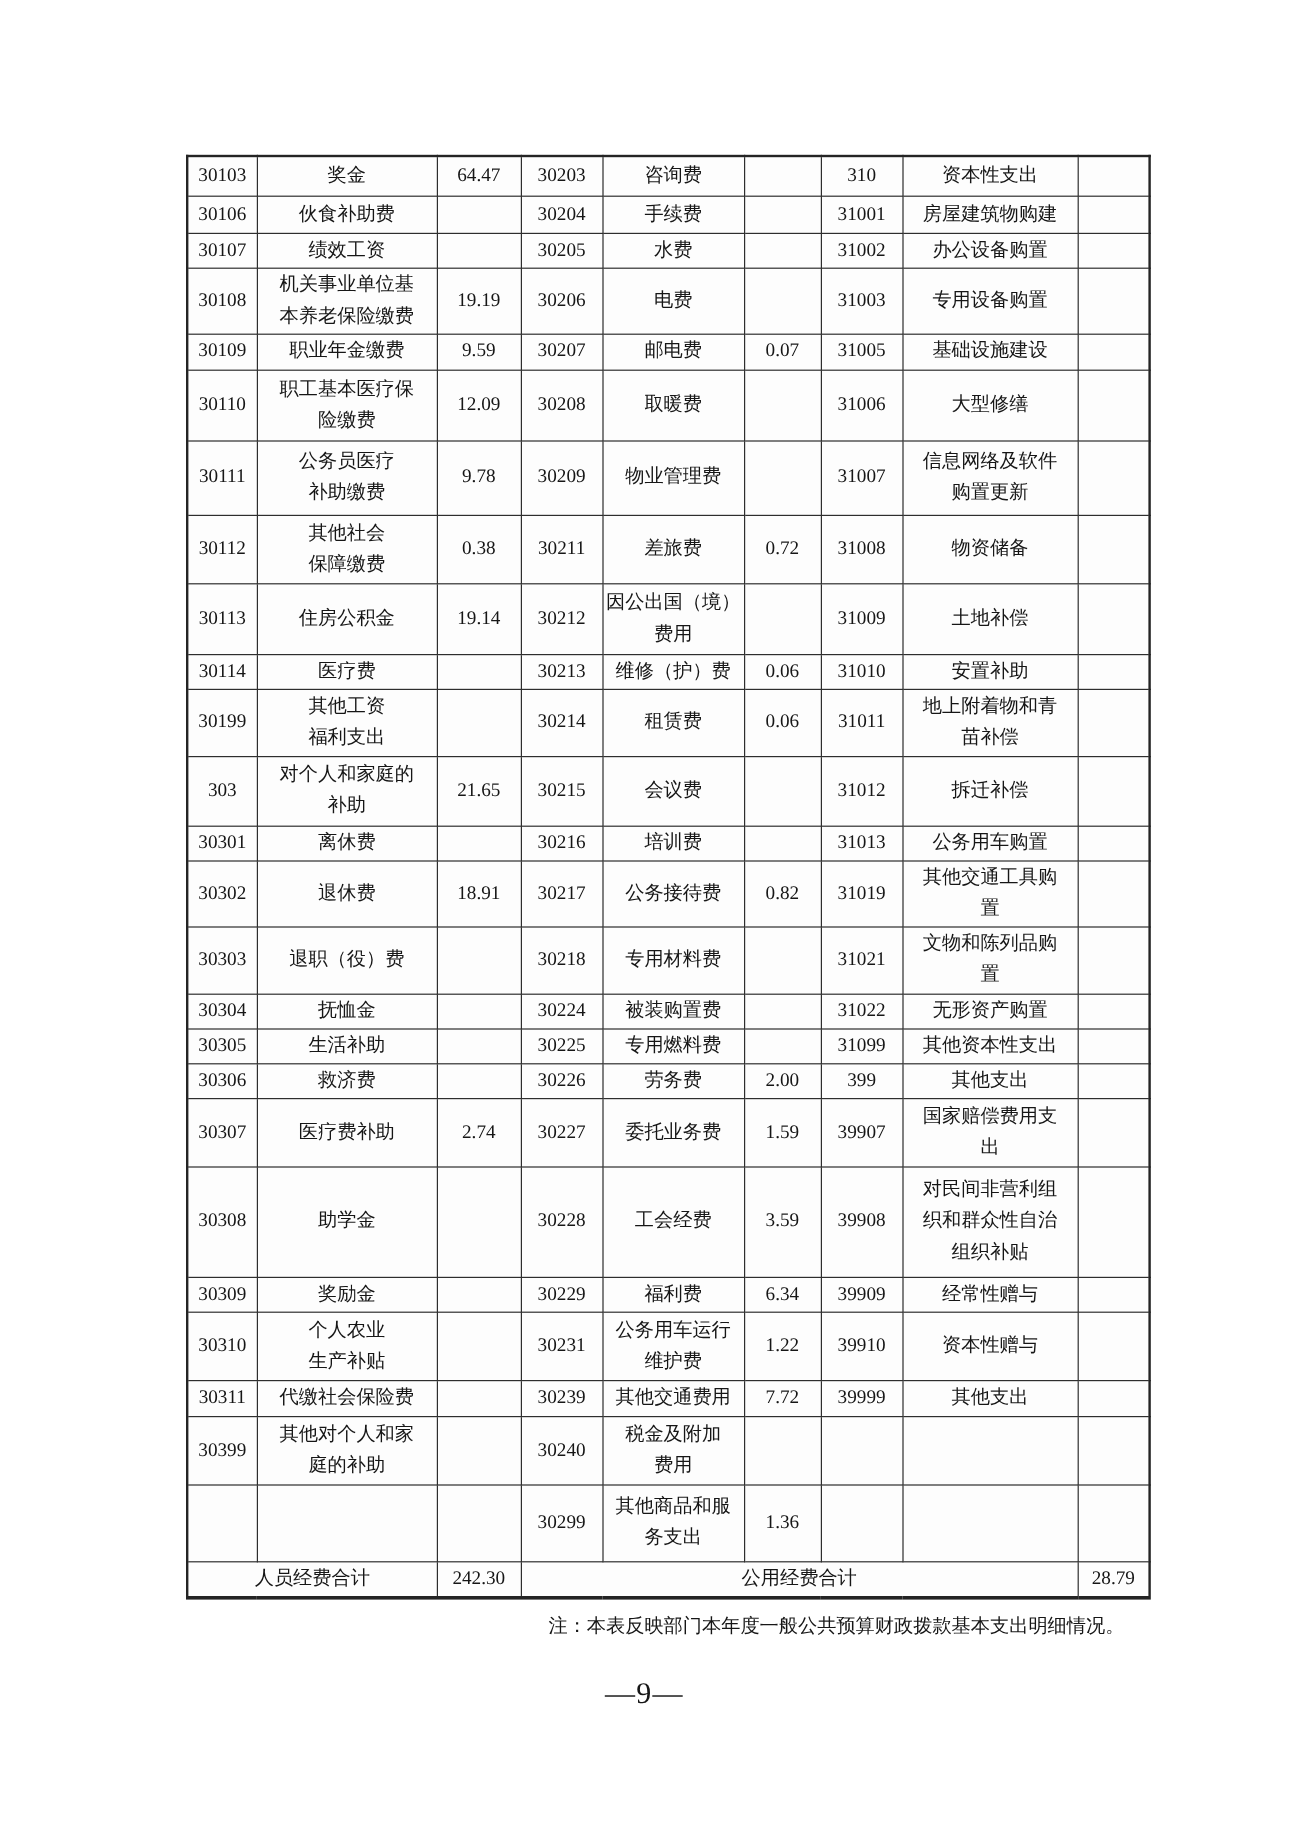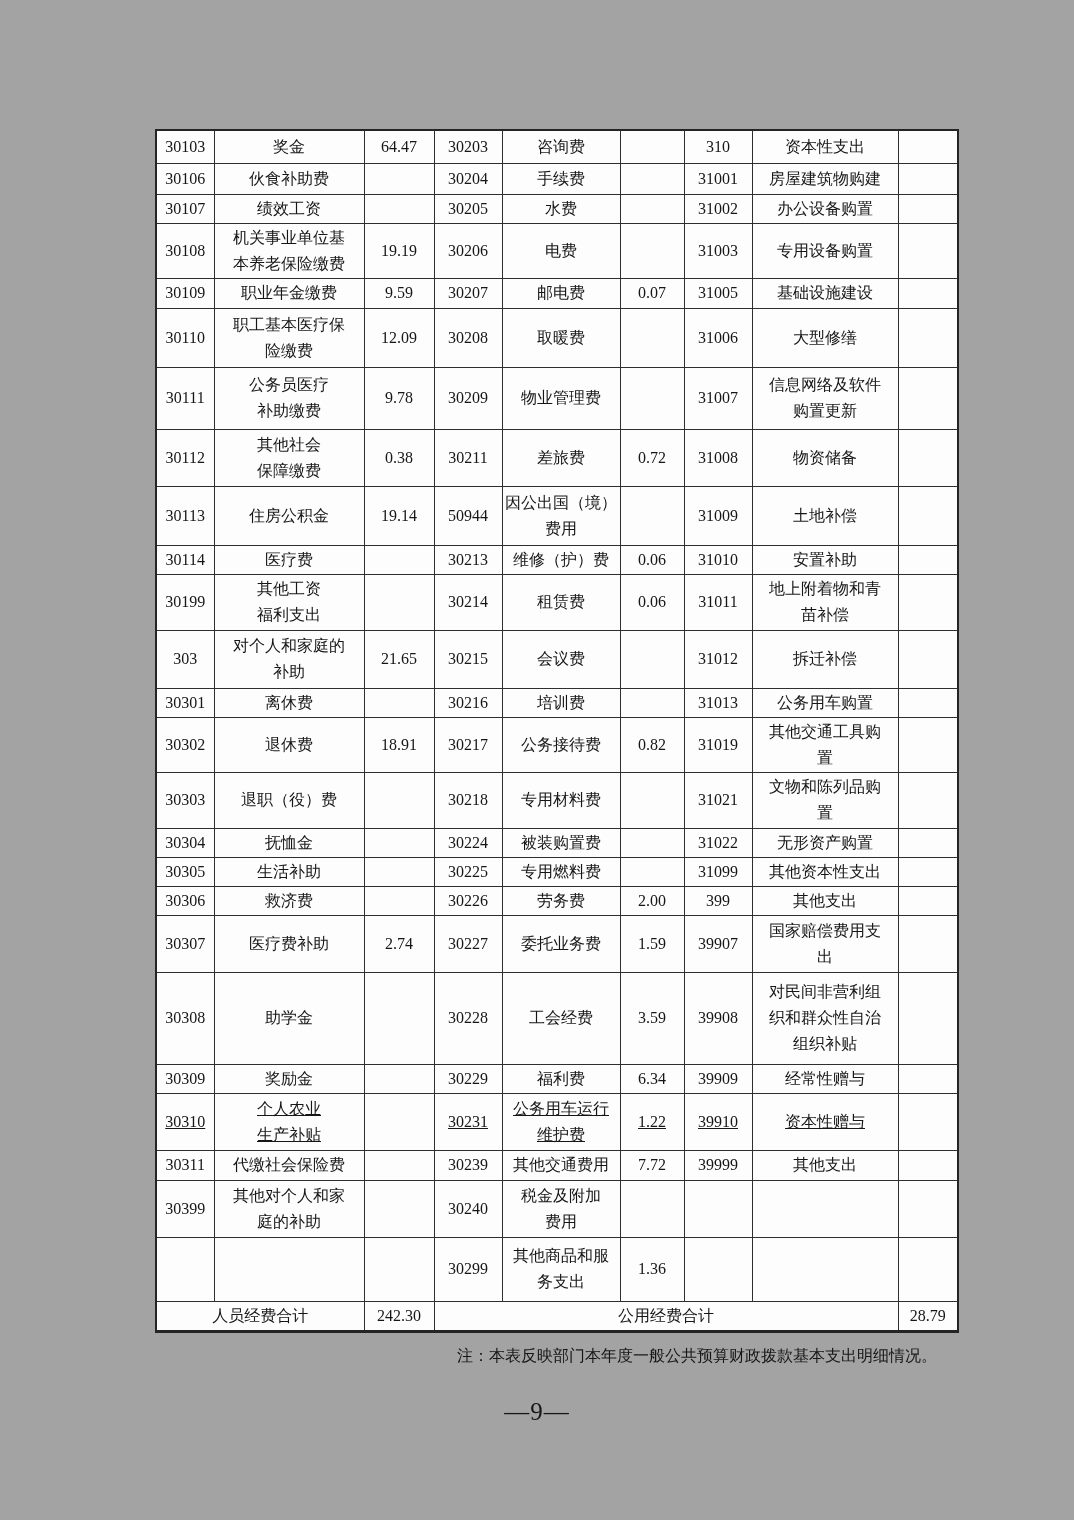--- a/index.html
+++ b/index.html
@@ -5,21 +5,21 @@
   html, body {
     margin: 0;
     padding: 0;
     background: #e9e9e9;
   }
   .page {
     position: relative;
     width: 1074px;
     height: 1520px;
     margin: 0 auto;
-    background: #a3a3a3;
+    background: #ffffff;
     font-family: "Liberation Serif", "DejaVu Serif", serif;
     color: #161616;
     overflow: hidden;
   }
   table.budget {
     position: absolute;
     left: 155px;
     top: 129px;
     width: 803px;
     border-collapse: collapse;
@@ -171,21 +171,21 @@
           <td>差旅费</td>
           <td>0.72</td>
           <td>31008</td>
           <td>物资储备</td>
           <td></td>
         </tr>
         <tr style="height: 59px;">
           <td>30113</td>
           <td>住房公积金</td>
           <td>19.14</td>
-          <td>50944</td>
+          <td>30212</td>
           <td>因公出国（境）
 费用</td>
           <td></td>
           <td>31009</td>
           <td>土地补偿</td>
           <td></td>
         </tr>
         <tr style="height: 29px;">
           <td>30114</td>
           <td>医疗费</td>
@@ -319,21 +319,21 @@
           <td>30309</td>
           <td>奖励金</td>
           <td></td>
           <td>30229</td>
           <td>福利费</td>
           <td>6.34</td>
           <td>39909</td>
           <td>经常性赠与</td>
           <td></td>
         </tr>
-        <tr style="height: 57px; text-decoration: underline;">
+        <tr style="height: 57px;">
           <td>30310</td>
           <td>个人农业
 生产补贴</td>
           <td></td>
           <td>30231</td>
           <td>公务用车运行
 维护费</td>
           <td>1.22</td>
           <td>39910</td>
           <td>资本性赠与</td>

